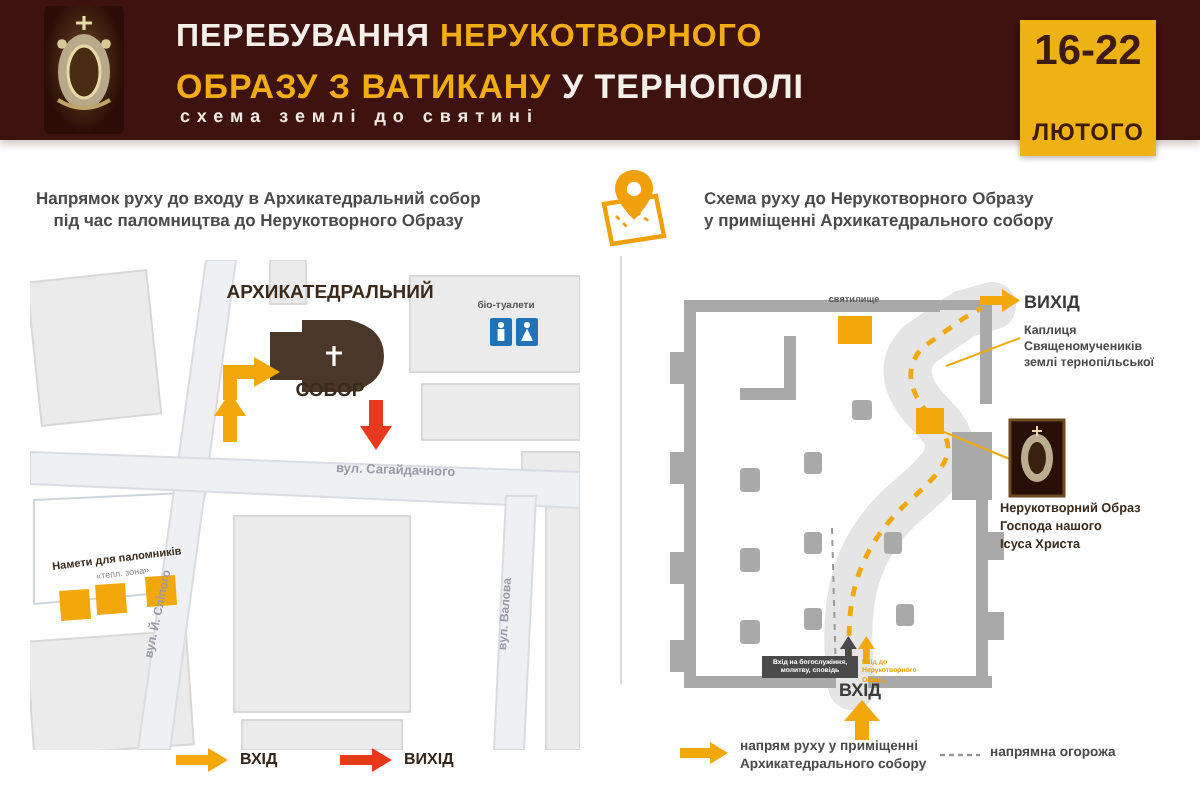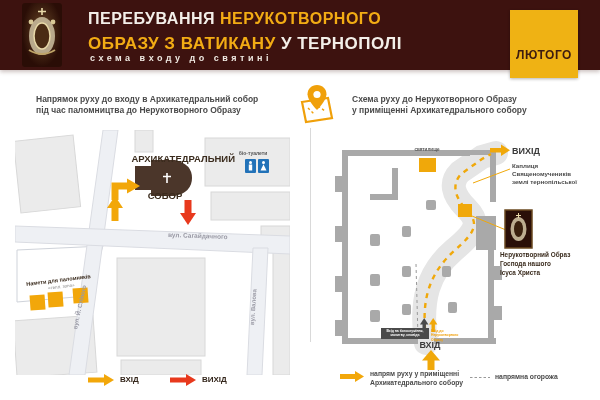--- a/index.html
+++ b/index.html
@@ -45,27 +45,28 @@
         <ellipse cx="17" cy="30" rx="8" ry="13" fill="#4a2c14"></ellipse>
         <ellipse cx="17" cy="30" rx="8" ry="13" fill="none" stroke="#e8d9a8" stroke-width="1.5"></ellipse>
         <path d="M17 2 L17 9 M13 5.5 L21 5.5" stroke="#e8d9a8" stroke-width="1.6"></path>
         <path d="M4 44 Q17 52 30 44" stroke="#bfa468" stroke-width="2" fill="none"></path>
         <circle cx="6" cy="16" r="2.4" fill="#d8c896"></circle>
         <circle cx="28" cy="16" r="2.4" fill="#d8c896"></circle>
       </svg>
     </div>
     <div class="abs title-l1"><span class="t-white">ПЕРЕБУВАННЯ </span><span class="t-gold">НЕРУКОТВОРНОГО</span></div>
     <div class="abs title-l2"><span class="t-gold">ОБРАЗУ З ВАТИКАНУ</span><span class="t-white"> У ТЕРНОПОЛІ</span></div>
-    <div class="abs subtitle">схема входу до святині</div>
+    <div class="abs subtitle">схема землі до святині</div>
   </div>
   <div class="abs badge">
+    <div class="d1">16-22</div>
     <div class="d2">ЛЮТОГО</div>
   </div>
 
-  <div class="abs heading" style="left:36px;top:94px;">
+  <div class="abs heading" style="left:18px;top:94px;text-align:center;">
     <div>Напрямок руху до входу в Архикатедральний собор</div>
     <div>під час паломництва до Нерукотворного Образу</div>
   </div>
   <div class="abs" style="left:298px;top:84px;">
     <svg width="38" height="40" viewBox="0 0 38 40">
       <path d="M4 18 L30 14 L34 34 L8 38 Z" fill="#fff" stroke="#f0a00a" stroke-width="2.2"></path>
       <path d="M10 24 L16 30 M20 22 L27 27" stroke="#f0a00a" stroke-width="1.4" stroke-dasharray="2.5,2.5"></path>
       <path d="M19 1 C13.5 1 9.5 5 9.5 10.3 C9.5 16.8 19 26 19 26 C19 26 28.5 16.8 28.5 10.3 C28.5 5 24.5 1 19 1 Z" fill="#f0a00a"></path>
       <circle cx="19" cy="10.5" r="3.6" fill="#fff"></circle>
     </svg>
@@ -121,21 +122,21 @@
       <polygon points="112,48.5 125,56 112,63.5" fill="#f2a70a"></polygon>
       <rect x="96.5" y="78" width="7" height="13" fill="#f2a70a"></rect>
       <polygon points="100,66 92,78 108,78" fill="#f2a70a"></polygon>
     </g>
     <g>
       <rect x="169.5" y="70" width="7" height="13" fill="#e8391d"></rect>
       <polygon points="173,95 165,83 181,83" fill="#e8391d"></polygon>
     </g>
   </svg>
 
-  <div class="abs maplabel" style="left:95px;top:141px;width:140px;text-align:right;font-size:9.5px;margin-top:12px;">АРХИКАТЕДРАЛЬНИЙ</div>
+  <div class="abs maplabel" style="left:95px;top:141px;width:140px;text-align:center;font-size:9.5px;">АРХИКАТЕДРАЛЬНИЙ</div>
   <div class="abs maplabel" style="left:95px;top:152px;width:140px;text-align:center;font-size:9.5px;margin-top:38px;">СОБОР</div>
   <div class="abs" style="left:228px;top:150px;width:50px;text-align:center;font-size:5px;font-weight:800;color:#555;">біо-туалети</div>
   <div class="abs maplabel" style="left:26px;top:277px;font-size:5.5px;transform:rotate(-7deg);">Намети для паломників</div>
   <div class="abs" style="left:48px;top:284px;font-size:4.5px;color:#888;transform:rotate(-7deg);white-space:nowrap;">«тепл. зона»</div>
   <div class="abs street" style="left:168px;top:232px;font-size:6.5px;transform:rotate(2deg);">вул. Сагайдачного</div>
   <div class="abs street" style="left:75px;top:326px;font-size:6px;transform:rotate(-78deg);transform-origin:left center;">вул. Й. Сліпого</div>
   <div class="abs street" style="left:252px;top:322px;font-size:6px;transform:rotate(-86deg);transform-origin:left center;">вул. Валова</div>
 
   <svg class="abs" style="left:88px;top:374px;" width="26" height="12" viewBox="0 0 26 12">
     <rect x="0" y="3.5" width="16" height="5" fill="#f2a70a"></rect>

